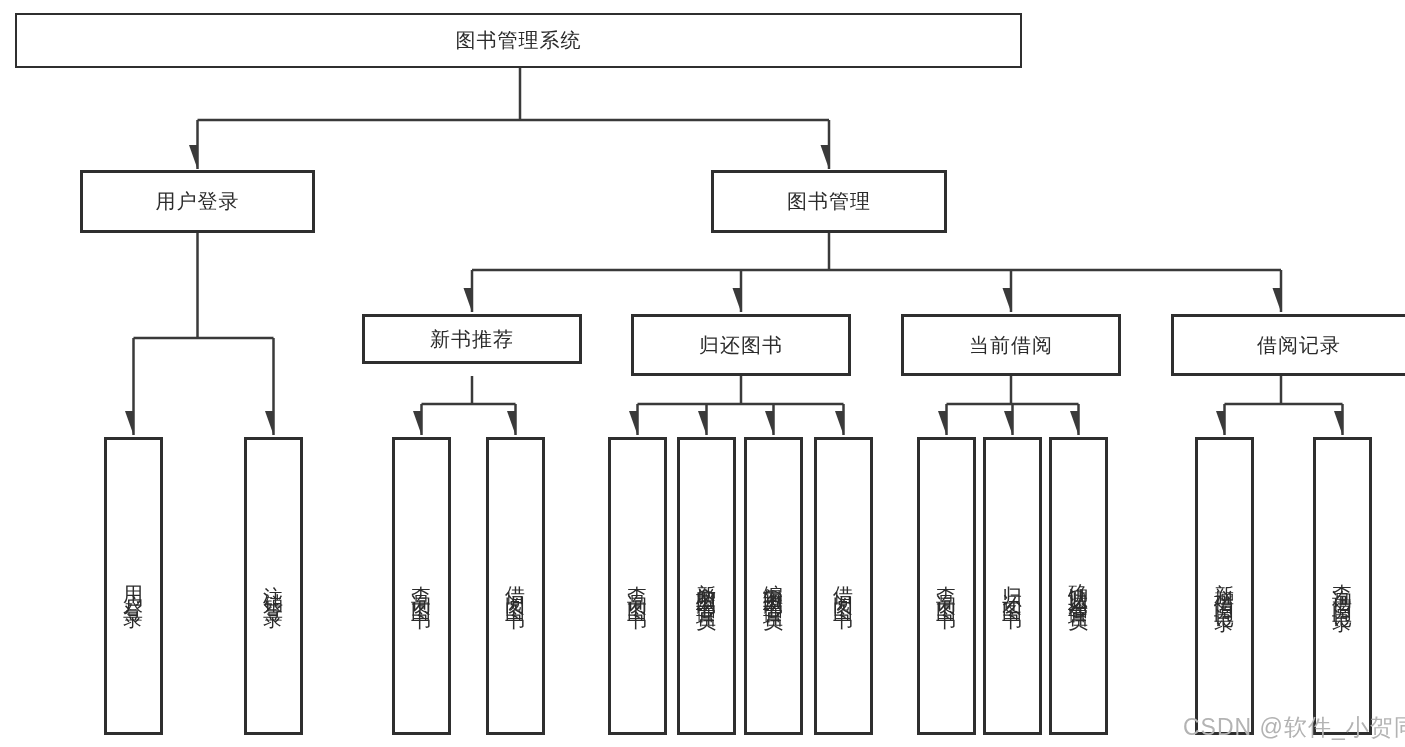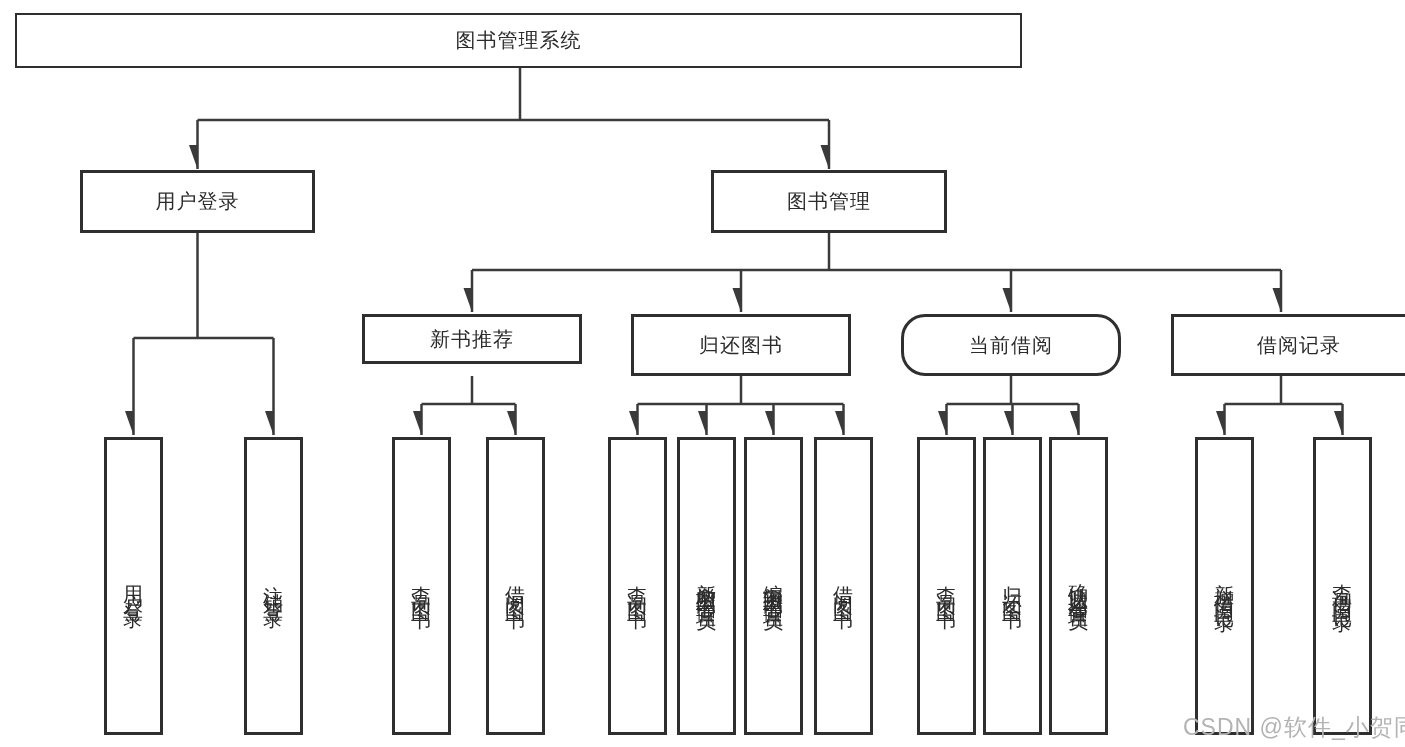--- a/index.html
+++ b/index.html
@@ -123,21 +123,21 @@
     </g>
   </svg>
 
   <div class="node root">图书管理系统</div>
 
   <div class="node" style="left:80px;top:170px;width:235px;height:63px;">用户登录</div>
   <div class="node" style="left:711px;top:170px;width:236px;height:63px;">图书管理</div>
 
   <div class="node" style="left:362px;top:314px;width:220px;height:50px;">新书推荐</div>
   <div class="node" style="left:631px;top:314px;width:220px;height:62px;">归还图书</div>
-  <div class="node" style="left:901px;top:314px;width:220px;height:62px;border-radius:24px;">当前借阅</div>
+  <div class="node" style="left:901px;top:314px;width:220px;height:62px;">当前借阅</div>
   <div class="node" style="left:1171px;top:314px;width:256px;height:62px;">借阅记录</div>
 
   <div class="node leaf" style="left:104px;">用户登录</div>
   <div class="node leaf" style="left:244px;">注销登录</div>
 
   <div class="node leaf" style="left:392px;">查询图书</div>
   <div class="node leaf" style="left:486px;">借阅图书</div>
 
   <div class="node leaf" style="left:608px;">查询图书</div>
   <div class="node leaf" style="left:677px;letter-spacing:4px;">新增图书（管理员）</div>

